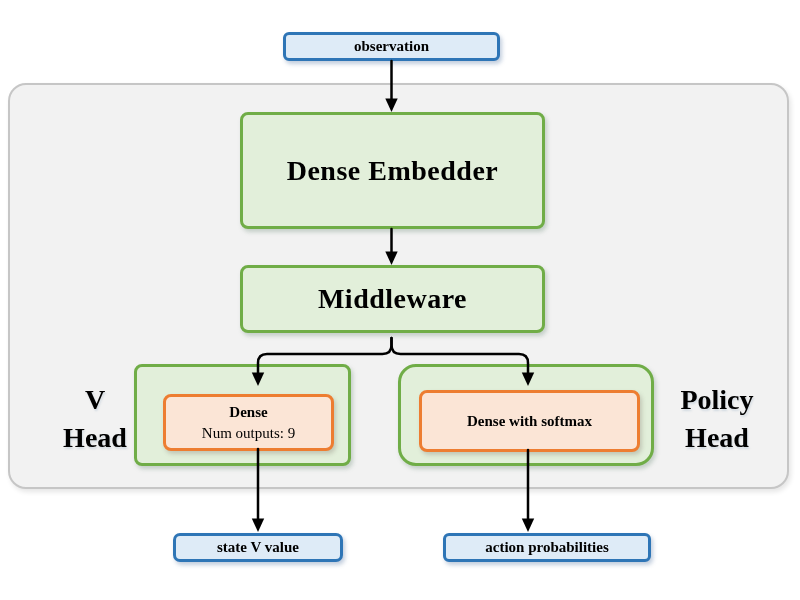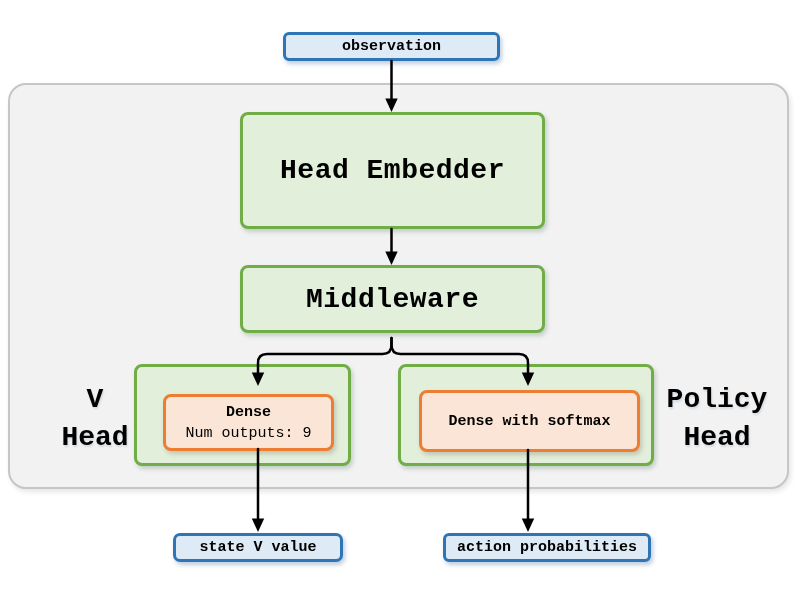--- a/index.html
+++ b/index.html
@@ -1,18 +1,18 @@
 <!DOCTYPE html>
 <html style="--blue-border: #2E75B6; --blue-fill: #DEEBF7; --green-border: #70AD47; --green-fill: #E2EFDA; --orange-border: #ED7D31; --orange-fill: #FBE5D6; --container-fill: #F2F2F2; --container-border: #C6C6C6; --arrow: #000000; --text: #000000;"><head>
 <meta charset="utf-8">
 <style>
   html,body { margin:0; padding:0; background:#ffffff; }
   #stage {
     position:relative; width:800px; height:600px; background:#ffffff;
-    font-family:Liberation Mono, monospace; color:var(--text,#000);
+    font-family:Liberation Serif, serif; color:var(--text,#000);
     overflow:hidden;
   }
   .abs { position:absolute; box-sizing:border-box; }
 
   
   .container {
     left:8px; top:83px; width:781px; height:406px;
     background:var(--container-fill,#F2F2F2);
     border:2.5px solid var(--container-border,#C6C6C6);
     border-radius:18px;
@@ -74,35 +74,35 @@
 
 <div id="stage">
 
   <div class="abs container"></div>
 
   <div class="abs node blue observation">
     <span>observation</span>
   </div>
 
   <div class="abs node green input-embedder">
-    <span class="big-label">Head Embedder</span>
+    <span class="big-label">Dense Embedder</span>
   </div>
 
   <div class="abs node green middleware">
     <span class="big-label">Middleware</span>
   </div>
 
   <div class="abs green v-head-box" style="position:absolute;">
     <div class="abs node orange v-dense">
       <span class="dense-title">Dense</span>
       <span>Num outputs: 9</span>
     </div>
   </div>
 
-  <div class="abs green policy-head-box" style="position:absolute;">
+  <div class="abs green policy-head-box" style="position:absolute;border-radius:18px;">
     <div class="abs node orange policy-dense">
       <span class="dense-title">Dense with softmax</span>
     </div>
   </div>
 
   <div class="abs side-label v-head-label">
     <div>V</div>
     <div>Head</div>
   </div>
 

